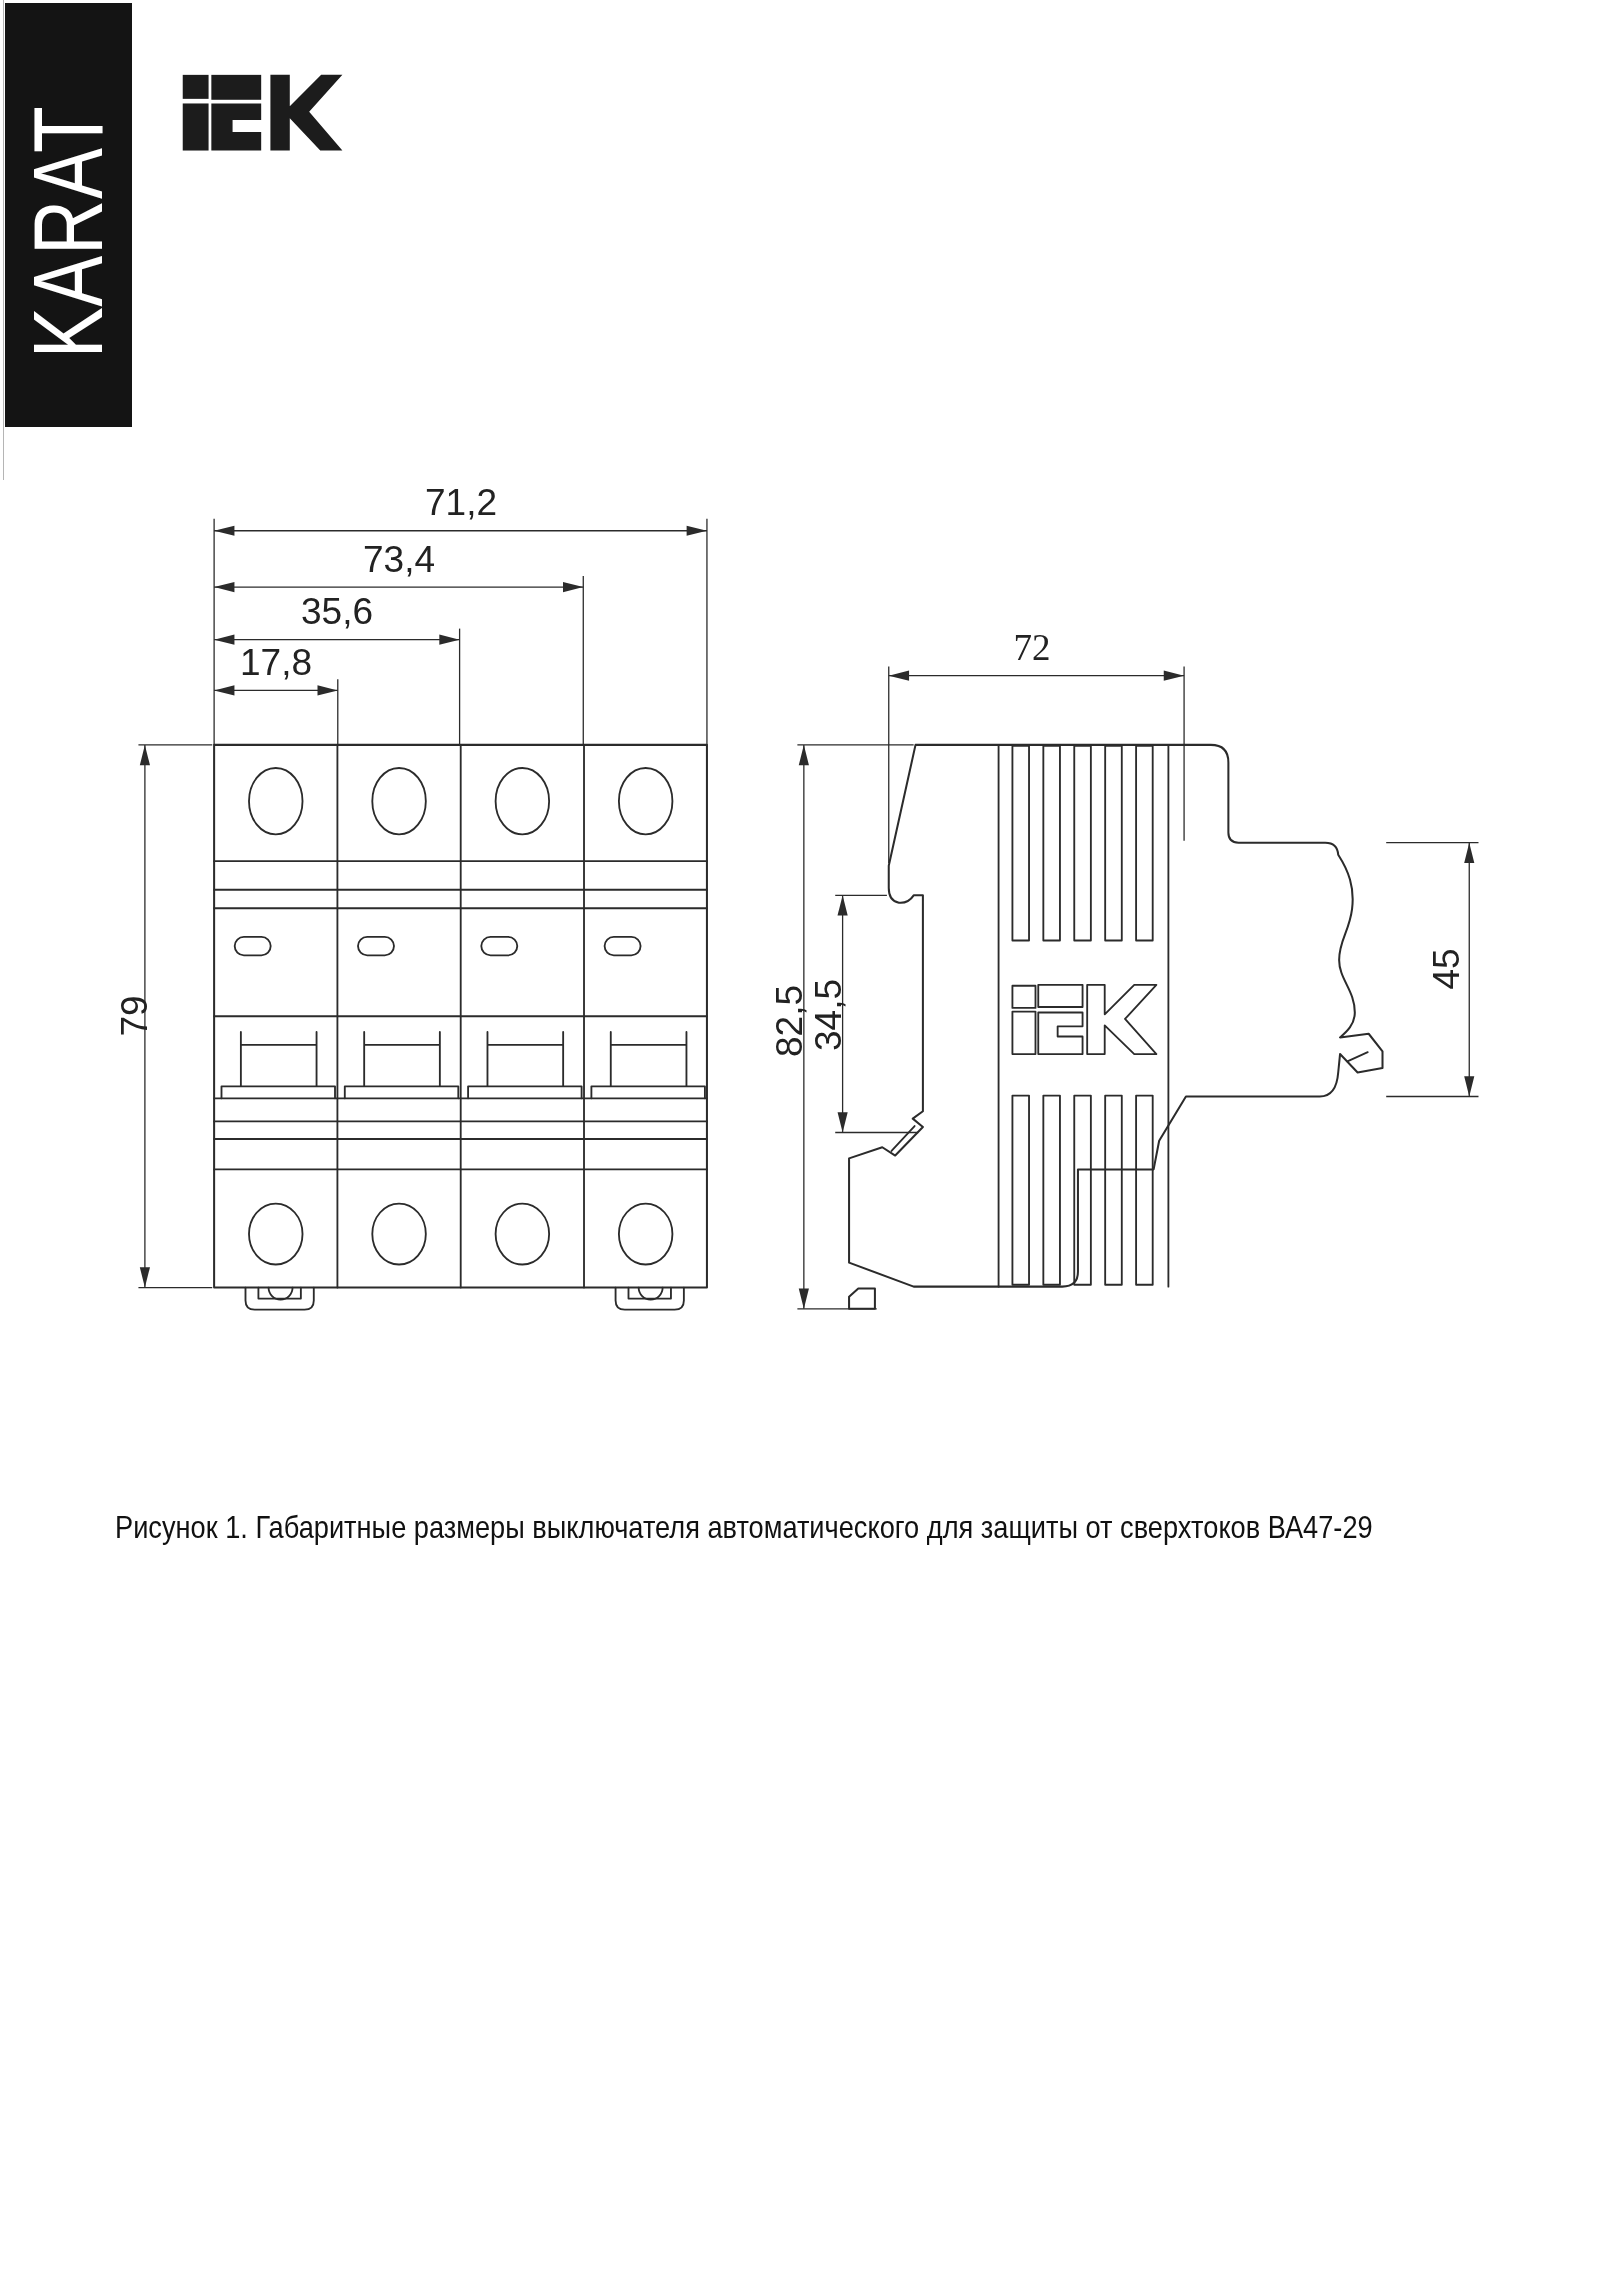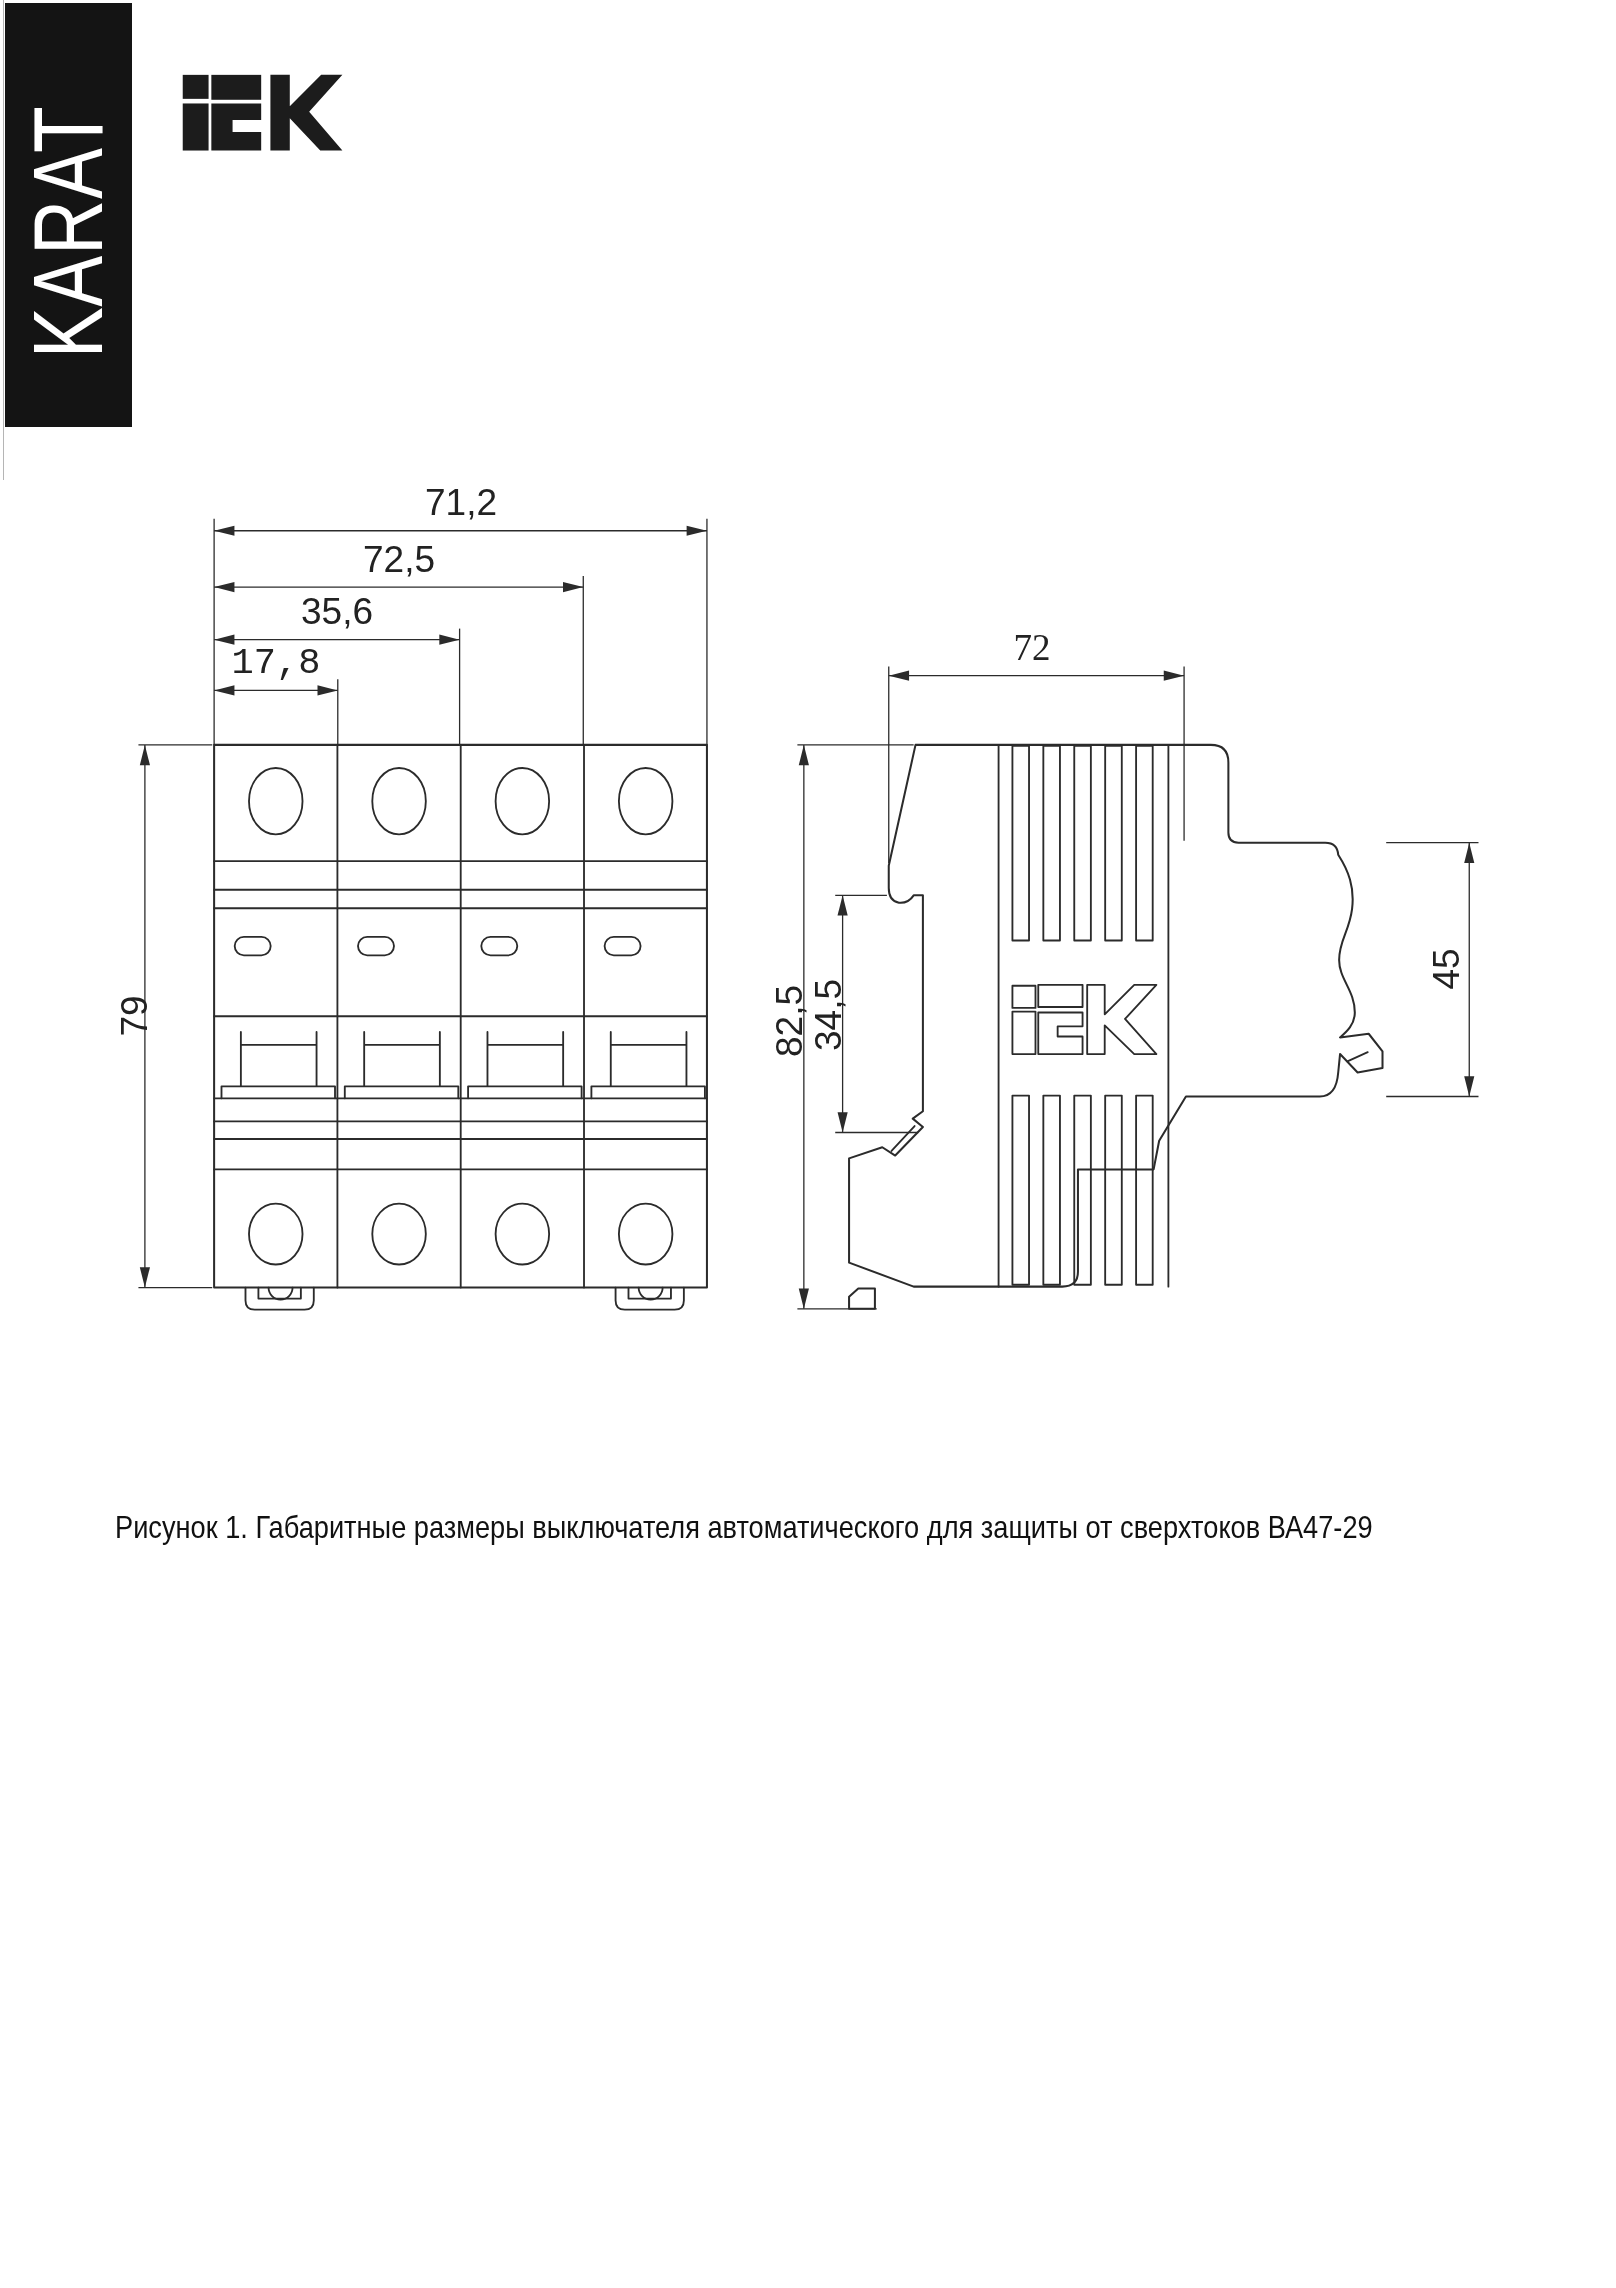--- a/index.html
+++ b/index.html
@@ -203,23 +203,23 @@
           <polygon points="871,1418 865.5,1396 876.5,1396"></polygon>
         <polygon points="913,970 907.5,992 918.5,992"></polygon>
           <polygon points="913,1227 907.5,1205 918.5,1205"></polygon>
         <polygon points="1592,913 1586.5,935 1597.5,935"></polygon>
           <polygon points="1592,1188 1586.5,1166 1597.5,1166"></polygon>
       </g>
     </g>
   </svg>
 
   <div class="dim-label" style="left:461px;top:524px;">71,2</div>
-  <div class="dim-label" style="left:399px;top:581px;">72,5</div>
+  <div class="dim-label" style="left:399px;top:581px;">73,4</div>
   <div class="dim-label" style="left:337px;top:633px;">35,6</div>
-  <div class="dim-label" style="left:276px;top:684px;font-family:Liberation Mono, monospace;">17,8</div>
+  <div class="dim-label" style="left:276px;top:684px;">17,8</div>
   <div class="dim-label" style="left:1032px;top:669px;font-family:Liberation Serif, serif;">72</div>
   <div class="dim-label vert" style="left:135px;top:1016px;">79</div>
   <div class="dim-label vert" style="left:790px;top:1021px;">82,5</div>
   <div class="dim-label vert" style="left:829px;top:1015px;">34,5</div>
   <div class="dim-label vert" style="left:1447px;top:969px;">45</div>
 
   <div class="caption">Рисунок 1. Габаритные размеры выключателя автоматического для защиты от сверхтоков ВА47-29</div>
 
 </div>
 

